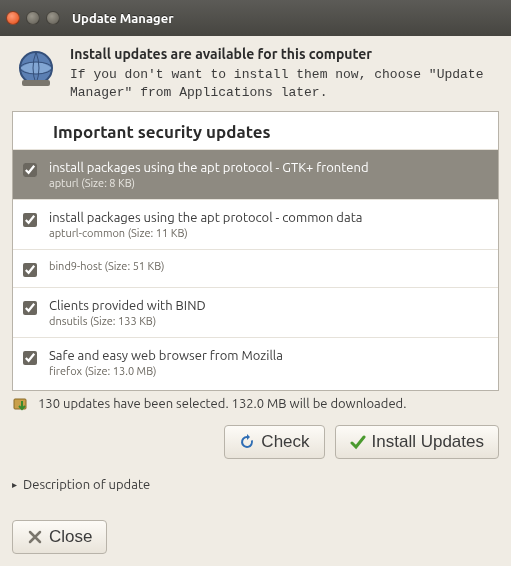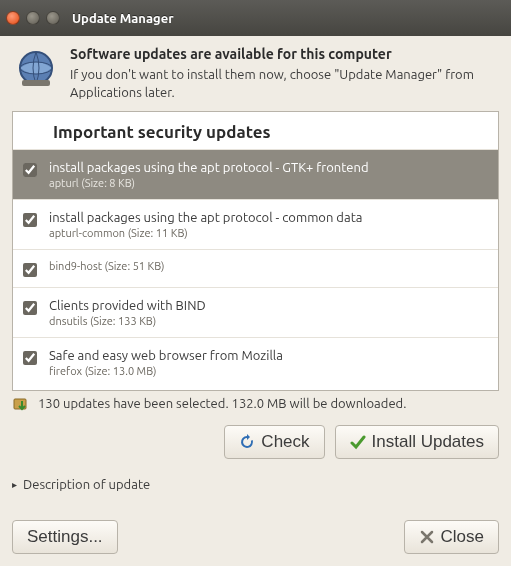--- a/index.html
+++ b/index.html
@@ -29,21 +29,21 @@
   .btn-min { background: radial-gradient(circle at 40% 35%, #9a968b, #5e5b52); }
   .btn-max { background: radial-gradient(circle at 40% 35%, #9a968b, #5e5b52); }
   .title-text {
     color: #fff; font-weight: bold; font-size: 13px; margin-left: 6px;
     text-shadow: 0 -1px 0 rgba(0,0,0,0.5);
   }
   .content { padding: 10px 12px 12px 12px; }
   .header-row { display: flex; gap: 10px; margin-bottom: 10px; }
   .globe-icon { flex: 0 0 48px; }
   .header-text h1 { font-size: 14px; font-weight: bold; color: #2b2b2b; margin-bottom: 4px; }
-  .header-text p { font-size: 13px; color: #3c3c3c; line-height: 1.35; }
+  .header-text p { font-size: 13px; color: #3c3c3c; line-height: 1.35; font-family: Liberation Mono, monospace; }
   .list-frame {
     background: #fff;
     border: 1px solid #b8b3a9;
     height: 280px;
     overflow-y: scroll;
     position: relative;
   }
   .section-header {
     font-size: 17px; font-weight: bold; color: #2b2b2b;
     padding: 10px 14px 8px 40px;
@@ -113,21 +113,21 @@
       <svg width="48" height="48" viewBox="0 0 48 48">
         <circle cx="24" cy="22" r="16" fill="#5b7fb3" stroke="#35507a" stroke-width="2"></circle>
         <path d="M8 22 Q24 10 40 22 Q24 34 8 22" fill="#9cc0e8" opacity="0.6"></path>
         <path d="M24 6 Q30 22 24 38 Q18 22 24 6" fill="none" stroke="#35507a" stroke-width="1"></path>
         <ellipse cx="24" cy="22" rx="16" ry="6" fill="none" stroke="#35507a" stroke-width="1"></ellipse>
         <rect x="10" y="34" width="28" height="6" rx="2" fill="#7a766d"></rect>
         <path d="M20 28 L20 20 L16 20 L24 12 L32 20 L28 20 L28 28 Z" fill="#ff7f27" stroke="#c25200" stroke-width="1" opacity="0.0"></path>
       </svg>
     </div>
     <div class="header-text">
-      <h1>Software updates are available for this computer</h1>
+      <h1>Install updates are available for this computer</h1>
       <p>If you don't want to install them now, choose "Update Manager" from Applications later.</p>
     </div>
   </div>
 
   <div class="list-frame">
     <div class="section-header">Important security updates</div>
     <div id="pkg-rows">
         <div class="pkg-row selected">
           <input type="checkbox" class="pkg-check" checked="" style="">
           <div class="pkg-body">
@@ -196,23 +196,20 @@
 
   <div class="disclosure">
     <span class="tri">▸</span>
     <span>Description of update</span>
   </div>
 
 </div>
 
 <div class="footer-row">
   <button class="btn">
-    <span>Settings...</span>
-  </button>
-  <button class="btn">
     <span class="ico">
       <svg width="14" height="14" viewBox="0 0 14 14">
           <path d="M2 2l10 10M12 2L2 12" stroke="#7a766d" stroke-width="2.5" stroke-linecap="round"></path>
         </svg>
     </span>
     <span>Close</span>
   </button>
 </div>
 
 </body></html>

